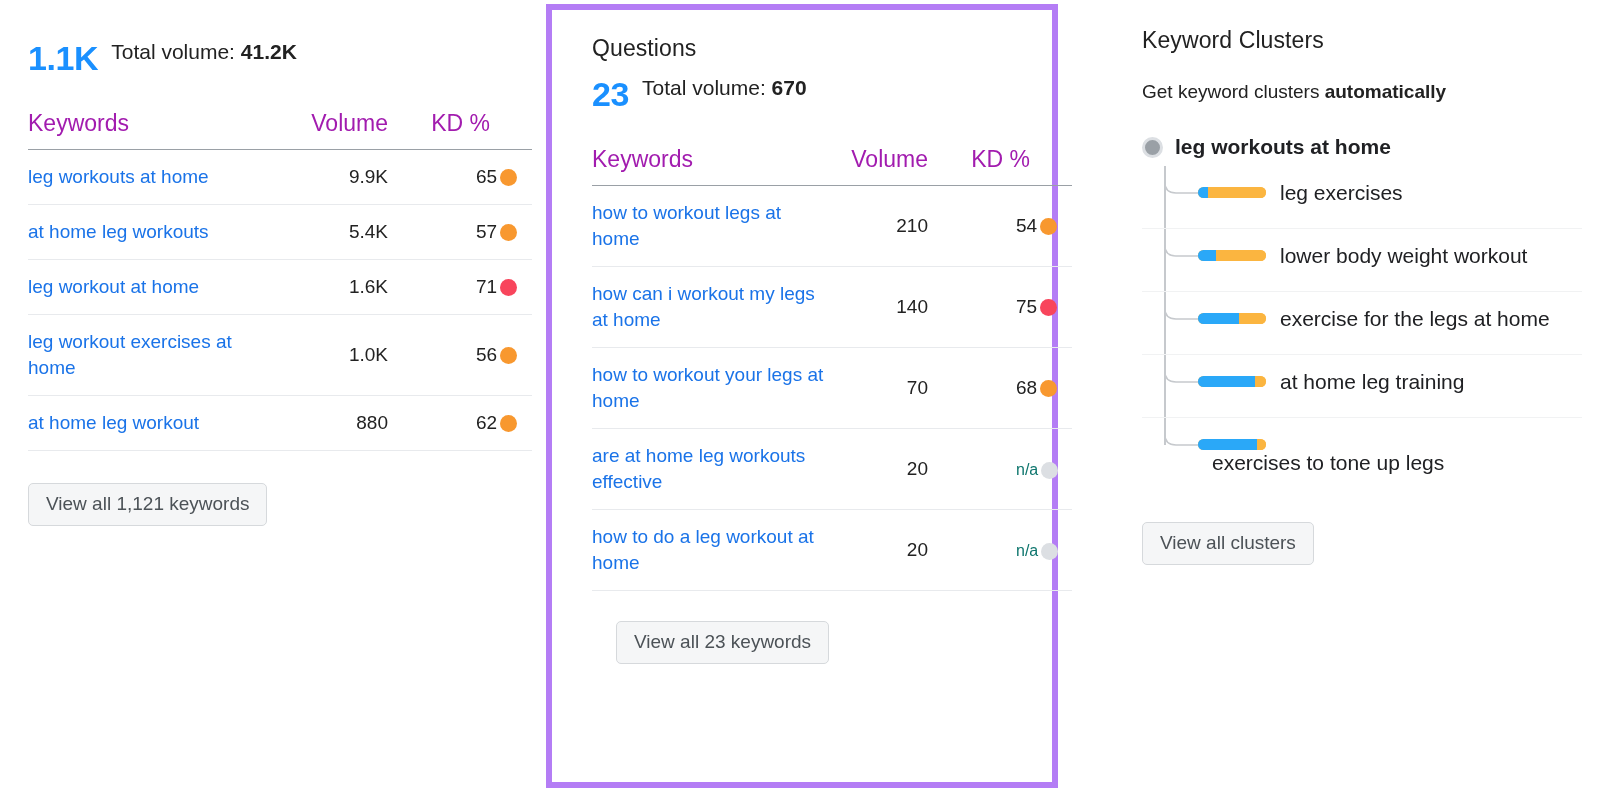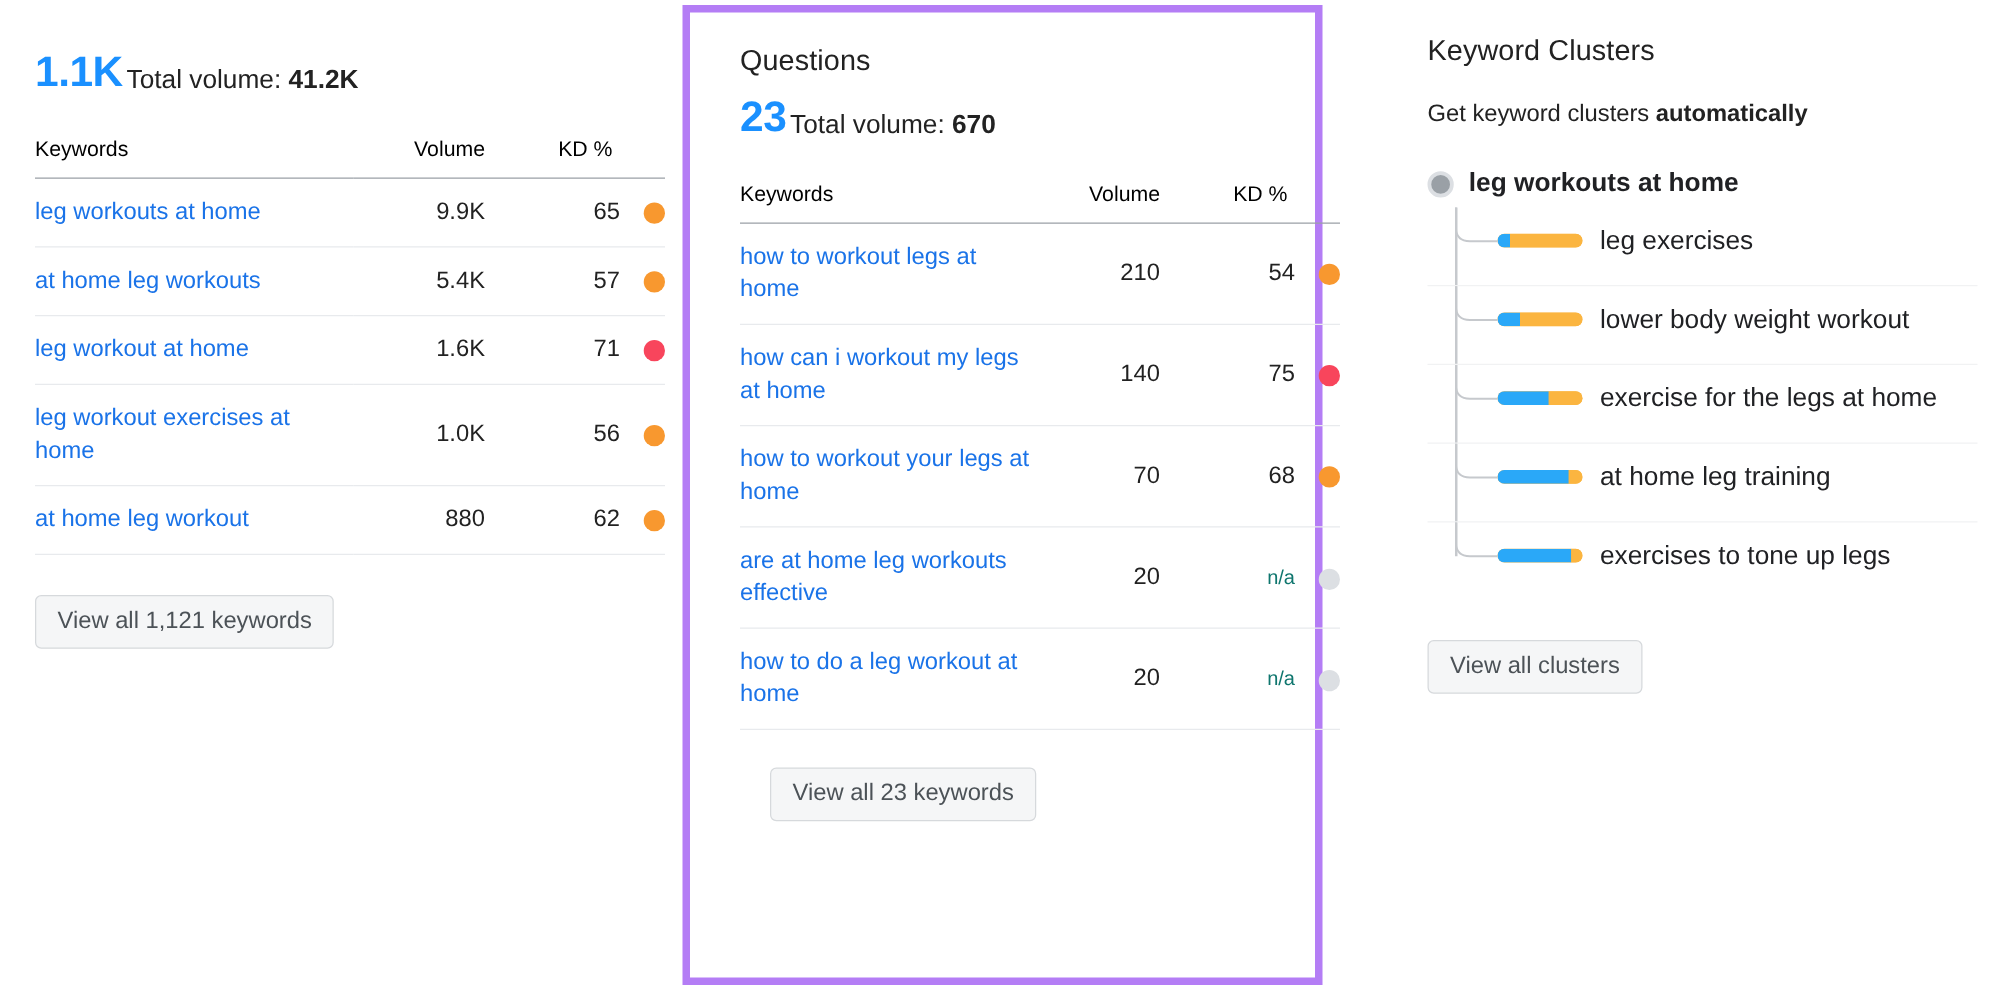--- a/index.html
+++ b/index.html
@@ -30,22 +30,22 @@
   .panel-title {
     font-size: 23px;
     color: #222222;
     line-height: 28px;
     letter-spacing: 0.1px;
   }
 
   .metric-row {
     margin-top: 14px;
     display: flex;
-    align-items: flex-end;
-    gap: 3px;
+    align-items: flex-start;
+    gap: 13px;
   }
   .metric-big {
     font-size: 34px;
     font-weight: bold;
     color: #1a90ff;
     line-height: 36px;
     letter-spacing: -0.4px;
   }
   .metric-label {
     font-size: 21px;
@@ -54,23 +54,23 @@
   }
   .metric-label b { font-weight: bold; }
 
   
   .kw-table {
     width: 100%;
     border-collapse: collapse;
     table-layout: fixed;
   }
   .kw-table thead th {
-    font-size: 17px;
+    font-size: 23px;
     font-weight: normal;
-    color: #000000;
+    color: #a21caf;
     text-align: left;
     padding: 0 0 12px 0;
     border-bottom: 1.5px solid #9aa0a6;
   }
   .kw-table th.col-vol,
   .kw-table th.col-kd {
     text-align: right;
   }
   .kw-table th.col-kd { padding-right: 42px; }
 
@@ -98,22 +98,22 @@
   }
   td.col-kd {
     text-align: right;
     color: #222222;
     font-size: 19px;
     white-space: nowrap;
   }
   .kd-wrap {
     display: inline-flex;
     align-items: center;
-    justify-content: flex-end;
-    gap: 19px;
+    justify-content: flex-start;
+    gap: 3px;
     min-width: 56px;
   }
   .kd-val.na {
     color: #0f766e;
     font-size: 16px;
   }
   .kd-dot {
     width: 17px;
     height: 17px;
     border-radius: 50%;
@@ -190,21 +190,21 @@
     background: #c6c9cd;
   }
   .tree-item {
     position: relative;
     display: flex;
     align-items: flex-start;
     padding: 14px 0 14px 56px;
     min-height: 34px;
     border-bottom: 1px solid #f1f2f3;
   }
-  .tree-item:last-child { border-bottom: none; }
+  .tree-item:last-child { border-bottom: none; flex-direction: column; }
 
   .elbow {
     position: absolute;
     left: 22px;
     top: 0;
     width: 34px;
     height: 32px;
     overflow: visible;
     pointer-events: none;
   }

